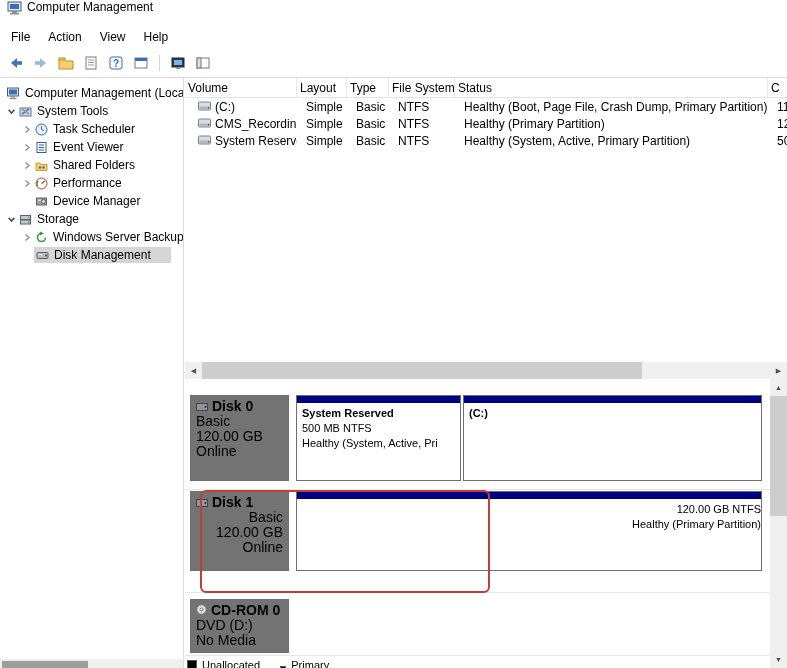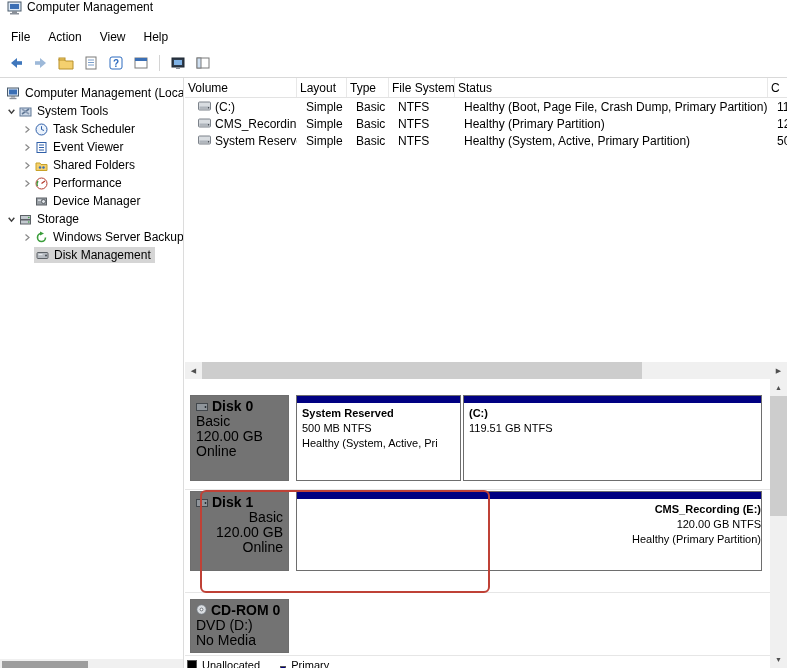--- a/index.html
+++ b/index.html
@@ -28,21 +28,21 @@
 
   
   .treepane { position:absolute; top:0; left:0; width:184px; bottom:0; background:#fff; border-right:1px solid #dcdcdc; overflow:hidden; }
   .tree { padding-top:6px; }
   .trow { height:18px; display:flex; align-items:center; white-space:nowrap; overflow:hidden; cursor:default; }
   .trow .chev { width:14px; display:flex; align-items:center; justify-content:center; flex:0 0 14px; }
   .trow .ticon { width:15px; height:14px; margin-right:4px; display:flex; align-items:center; justify-content:center; flex:0 0 15px; }
   .lvl0 { padding-left:6px; }
   .lvl1 { padding-left:4px; }
   .lvl2 { padding-left:20px; }
-  .selwrap { display:flex; align-items:center; background:#d5d5d5; padding:1px 4px 1px 1px; }
+  .selwrap { display:flex; align-items:center; background:#d5d5d5; padding:1px 20px 1px 1px; }
   .selwrap .ticon { margin-right:4px; }
 
   
   .tree-hscroll { position:absolute; left:0; top:581px; width:183px; height:17px; background:#f0f0f0; }
   .tree-hscroll .thumb { position:absolute; left:2px; top:2px; width:86px; height:13px; background:#9d9d9d; }
 
   
   .rightpane { position:absolute; top:0; left:185px; right:0; bottom:0; background:#fff; }
 
   
@@ -416,21 +416,20 @@
               <div class="ptext">
                 <div class="pname">System Reserved</div>
                 <div>500 MB NTFS</div>
                 <div>Healthy (System, Active, Pri</div>
               </div>
             </div>
             <div class="part" style="flex:1;">
               <div class="pstrip"></div>
               <div class="ptext">
                 <div class="pname">(C:)</div>
-                <div>119.51 GB NTFS</div>
               </div>
             </div>
           </div>
         </div>
 
         <div class="dsep" style="top:110px;"></div>
 
         <div class="diskrow" style="top:112px; height:80px;text-align:right;">
           <div class="dlabel">
             <div class="dname">
@@ -441,21 +440,20 @@
                 <span>Disk 1</span>
               </div>
             <div>Basic</div>
             <div>120.00 GB</div>
             <div>Online</div>
           </div>
           <div class="parts">
             <div class="part" style="flex:1;">
               <div class="pstrip"></div>
               <div class="ptext">
-                <div class="pname">CMS_Recording  (E:)</div>
                 <div>120.00 GB NTFS</div>
                 <div>Healthy (Primary Partition)</div>
               </div>
             </div>
           </div>
         </div>
 
         <div class="dsep" style="top:213px;"></div>
 
         <div class="diskrow" style="top:220px; height:54px;">

